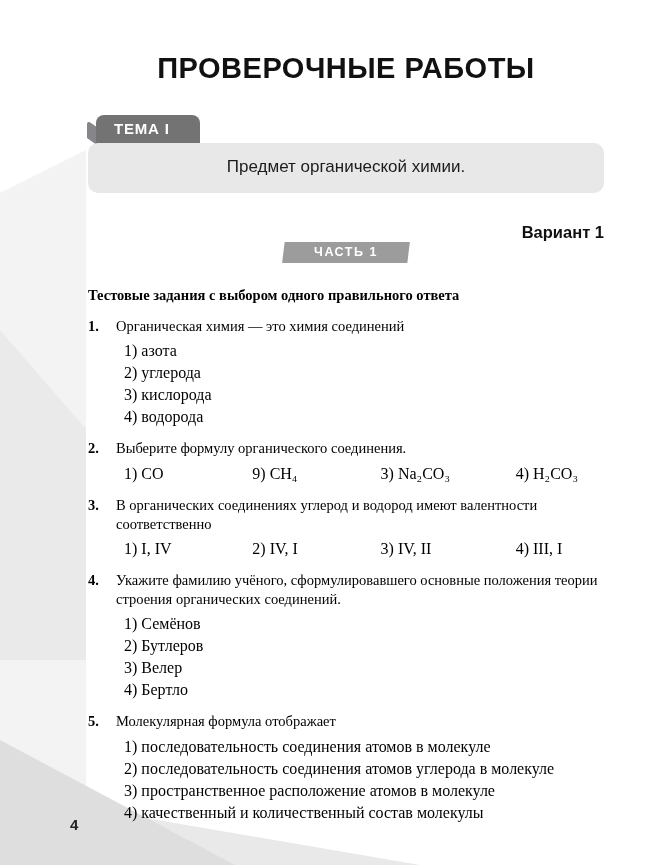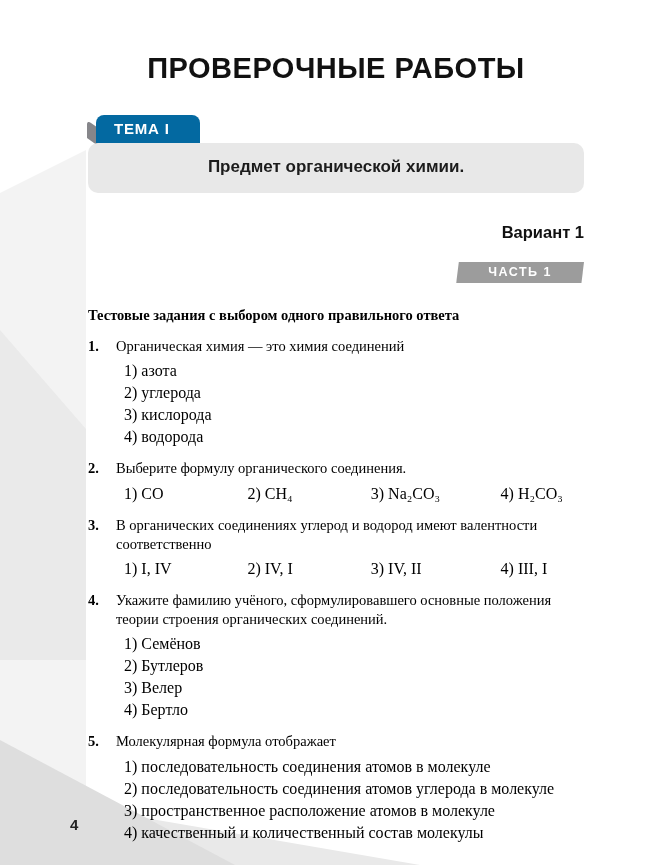--- a/index.html
+++ b/index.html
@@ -32,38 +32,38 @@
   }
   .deco-tri-small {
     left: 0; bottom: 0; width: 235px; height: 125px;
     background: #dedede;
     clip-path: polygon(0 0, 100% 100%, 0 100%);
   }
 
   .content {
     position: relative;
     z-index: 2;
-    padding: 52px 66px 0 88px;
+    padding: 52px 46px 0 88px;
   }
 
   .main-title {
     font-family: "Liberation Sans", "DejaVu Sans", sans-serif;
     font-weight: bold;
     font-size: 29px;
     letter-spacing: 0.5px;
     text-align: center;
     color: #111;
     margin: 0 0 30px 0;
   }
 
   .tema-tab {
     position: relative;
     display: inline-block;
     margin-left: 8px;
-    background: #0369a1;
+    background: #737373;
     color: #ffffff;
     font-family: "Liberation Sans", "DejaVu Sans", sans-serif;
     font-weight: bold;
     font-size: 15px;
     letter-spacing: 0.8px;
     padding: 5px 30px 6px 18px;
     border-radius: 8px 8px 0 0;
   }
   .tema-tab::before {
     content: "";
@@ -77,36 +77,36 @@
   }
 
   .theme-box {
     background: #e8e8e8;
     border-radius: 10px;
     padding: 13px 18px 14px;
     text-align: center;
   }
   .theme-box .line {
     font-family: "Liberation Sans", "DejaVu Sans", sans-serif;
-    font-weight: bold;
+    font-weight: normal;
     font-size: 17px;
     line-height: 1.35;
     color: #1c1c1c;
   }
 
   .variant-title {
     margin-top: 30px;
     text-align: right;
     font-family: "Liberation Sans", "DejaVu Sans", sans-serif;
     font-weight: bold;
     font-size: 16.5px;
     color: #111;
   }
 
-  .part-badge-wrap { text-align: right; margin-top: 20px; }
+  .part-badge-wrap { text-align: center; margin-top: 0; }
   .part-badge {
     display: inline-block;
     background: #9c9c9c;
     color: #ffffff;
     font-family: "Liberation Sans", "DejaVu Sans", sans-serif;
     font-weight: bold;
     font-size: 12.5px;
     letter-spacing: 1.5px;
     padding: 3px 32px 4px;
     clip-path: polygon(2% 0, 100% 0, 98% 100%, 0 100%);
@@ -186,21 +186,21 @@
         </div>
       </div>
 
       <div class="question">
         <div class="q-head">
           <span class="q-num">2.</span>
           <span class="q-text">Выберите формулу органического соединения.</span>
         </div>
         <div class="options horizontal">
           <div class="option">1) CO</div>
-          <div class="option">2) CH₄</div>
+          <div class="option">9) CH₄</div>
           <div class="option">3) Na₂CO₃</div>
           <div class="option">4) H₂CO₃</div>
         </div>
       </div>
 
       <div class="question">
         <div class="q-head">
           <span class="q-num">3.</span>
           <span class="q-text">В органических соединениях углерод и водород имеют валентности соответственно</span>
         </div>

